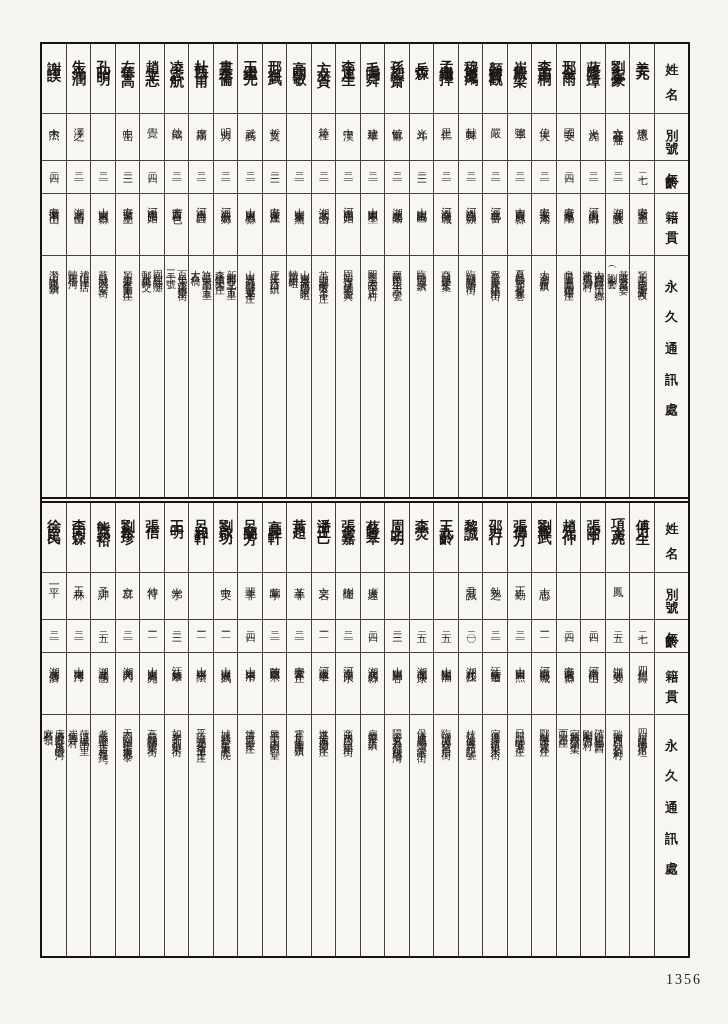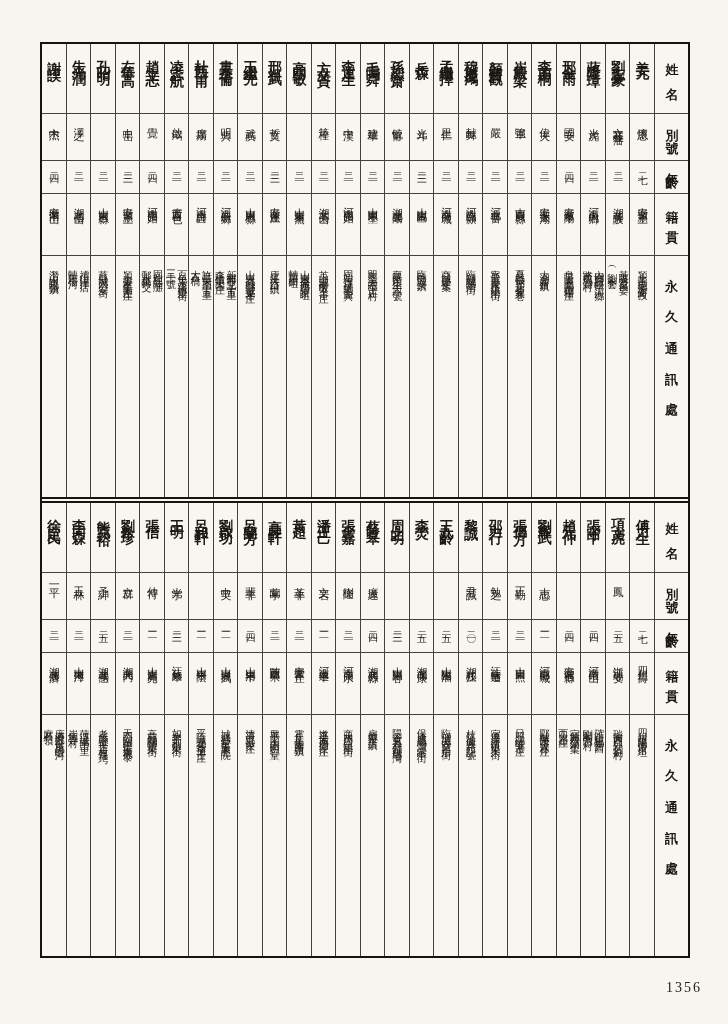--- a/index.html
+++ b/index.html
@@ -33,21 +33,21 @@
   .c-age   .vtext{font-size:10px;letter-spacing:2px;padding-top:4px;}
   .c-native .vtext{font-size:10.5px;letter-spacing:2px;padding-top:5px;}
   .c-addr  .vtext{font-size:10px;letter-spacing:3px;line-height:11.5px;padding-top:6px;white-space:pre-line;}
   .header-col .vtext{font-weight:700;font-size:13px;}
   .header-col .c-name  .vtext{letter-spacing:24px;padding-top:9px;}
   .header-col .c-alias .vtext{letter-spacing:12px;padding-top:5px;}
   .header-col .c-age   .vtext{letter-spacing:3px;padding-top:2px;}
   .header-col .c-native .vtext{letter-spacing:20px;padding-top:7px;}
   .header-col .c-addr  .vtext{letter-spacing:31px;padding-top:12px;line-height:13px;}
   .page-num{
-    position:absolute;right:26px;bottom:28px;
+    position:absolute;right:26px;bottom:36px;
     font-size:14px;letter-spacing:2px;color:#23201a;
   }
 </style>
 </head>
 <body>
 
 <div class="sheet">
   <div class="frame">
 
     <section class="band">

